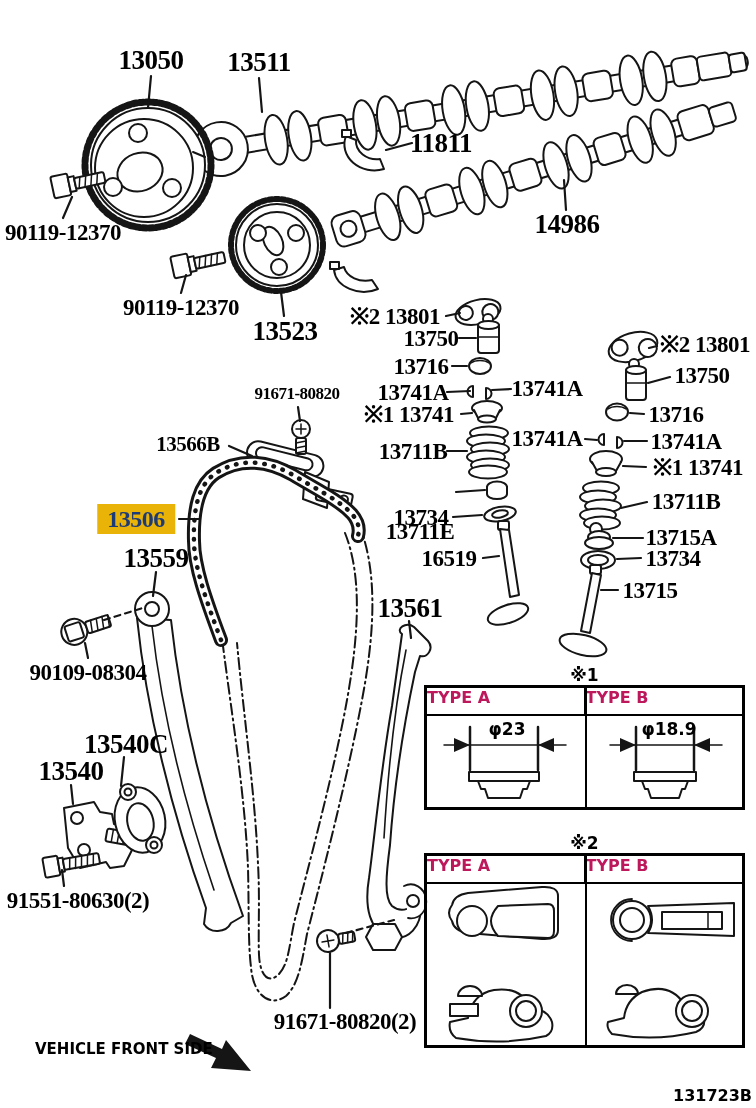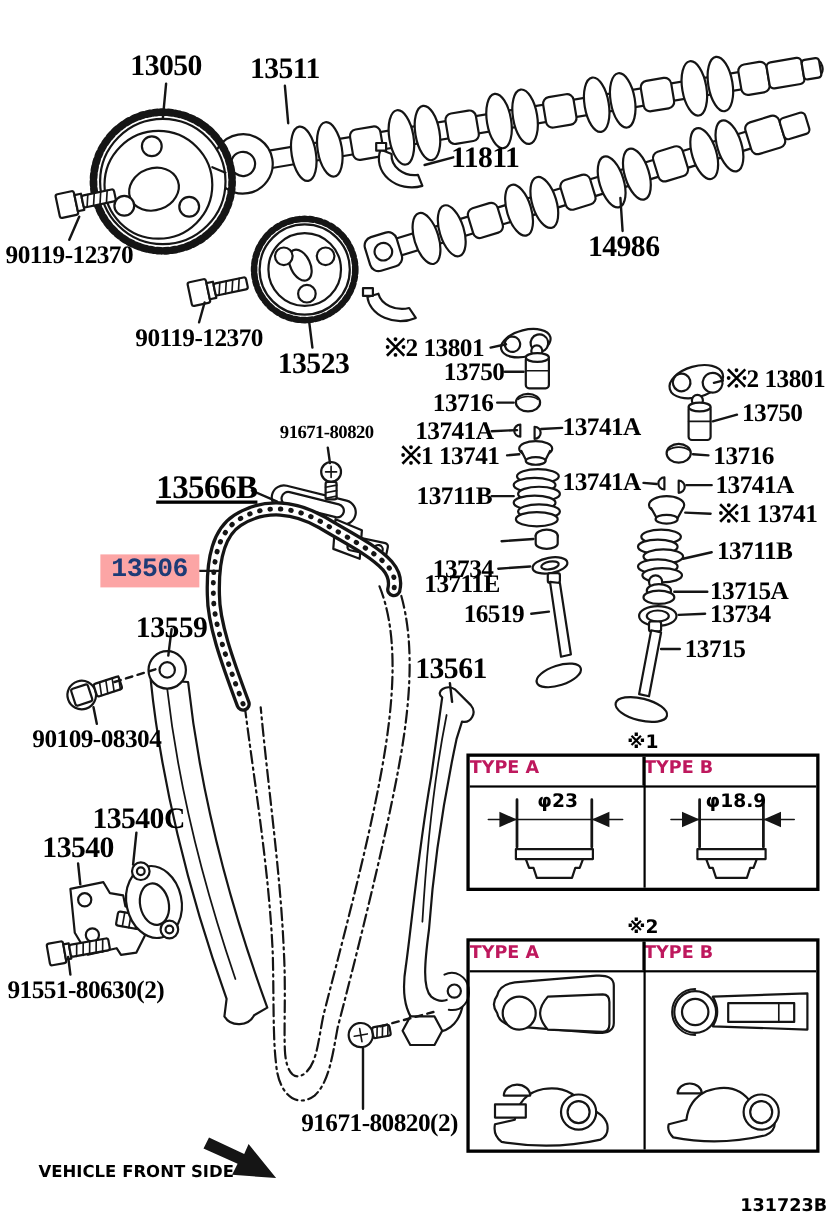--- a/index.html
+++ b/index.html
@@ -2,33 +2,33 @@
 <html><head>
 <meta charset="utf-8">
 <style>
   html,body{margin:0;padding:0;background:#fff;}
   #stage{position:relative;width:756px;height:1108px;background:#ffffff;overflow:hidden;
          font-family:"Liberation Serif","DejaVu Serif",serif;}
   #art{position:absolute;left:0;top:0;}
   #label-layer{position:absolute;left:0;top:0;width:756px;height:907px;}
   .lbl{position:absolute;transform:translate(-50%,-50%);font-weight:bold;color:#000;
        white-space:nowrap;letter-spacing:-0.5px;line-height:1;}
-  .lbl.hl{background:#fca5a5;color:#1D3B76;padding:3px 10px;font-family:Liberation Mono, monospace;}
+  .lbl.hl{background:#eab308;color:#1D3B76;padding:3px 10px;}
   .ref-table{position:absolute;border:3px solid #000;box-sizing:border-box;background:transparent;}
   .t-ref{position:absolute;top:-23px;left:50%;transform:translateX(-50%);
          font:bold 17px "DejaVu Sans","Liberation Sans",sans-serif;color:#000;}
   .t-head{display:flex;height:26px;border-bottom:2.5px solid #000;}
   .t-cell{flex:1;line-height:26px;
           font:bold 16px "DejaVu Sans","Liberation Sans",sans-serif;color:#be185d;}
   .t-divider{position:absolute;left:50%;top:0;bottom:0;border-left:2.5px solid #000;}
   .t-val{position:absolute;transform:translateX(-50%);top:31px;
          font:bold 17px "DejaVu Sans","Liberation Sans",sans-serif;color:#000;}
   #front-note{position:absolute;left:35px;top:1040px;color:#000;}
   #front-note .jp{font:bold 17px "DejaVu Sans","Liberation Sans",sans-serif;}
-  #front-note .en{font:bold 15px "DejaVu Sans","Liberation Sans",sans-serif;margin-top:16px;}
+  #front-note .en{font:bold 15px "DejaVu Sans","Liberation Sans",sans-serif;margin-top:0;}
   #doc-code{position:absolute;right:4px;top:1086px;
             font:bold 16px "DejaVu Sans","Liberation Sans",sans-serif;color:#000;}
 </style>
 </head>
 <body>
 
 <div id="stage">
 
 <svg id="art" width="756" height="1108" viewBox="0 0 756 1108">
 <g stroke="#151515" stroke-width="2" fill="none" stroke-linecap="round" stroke-linejoin="round">
@@ -352,28 +352,28 @@
       <div class="lbl" style="left: 567px; top: 224px; font-size: 27px;">14986</div>
       <div class="lbl" style="left: 181px; top: 307px; font-size: 23px;">90119-12370</div>
       <div class="lbl" style="left: 285px; top: 331px; font-size: 27px;">13523</div>
       <div class="lbl" style="left: 395px; top: 316px; font-size: 23px;">※2 13801</div>
       <div class="lbl" style="left: 431px; top: 338px; font-size: 23px;">13750</div>
       <div class="lbl" style="left: 421px; top: 366px; font-size: 23px;">13716</div>
       <div class="lbl" style="left: 297px; top: 393px; font-size: 17px;">91671-80820</div>
       <div class="lbl" style="left: 413px; top: 392px; font-size: 23px;">13741A</div>
       <div class="lbl" style="left: 547px; top: 388px; font-size: 23px;">13741A</div>
       <div class="lbl" style="left: 409px; top: 414px; font-size: 23px;">※1 13741</div>
-      <div class="lbl" style="left: 188px; top: 444px; font-size: 30px; text-decoration: underline;">13566B</div>
+      <div class="lbl" style="left: 188px; top: 444px; font-size: 21px;">13566B</div>
       <div class="lbl" style="left: 413px; top: 451px; font-size: 23px;">13711B</div>
       <div class="lbl" style="left: 547px; top: 438px; font-size: 23px;">13741A</div>
       <div class="lbl" style="left: 686px; top: 441px; font-size: 23px;">13741A</div>
       <div class="lbl" style="left: 420px; top: 492px; font-size: 23px; margin-top: 39px;">13711E</div>
       <div class="lbl" style="left: 421px; top: 517px; font-size: 23px;">13734</div>
       <div class="lbl hl" style="left: 136px; top: 519px; font-size: 24px;">13506</div>
-      <div class="lbl" style="left: 156px; top: 558px; font-size: 27px; margin-top: 13px;">13559</div>
+      <div class="lbl" style="left: 156px; top: 558px; font-size: 27px;">13559</div>
       <div class="lbl" style="left: 449px; top: 558px; font-size: 23px;">16519</div>
       <div class="lbl" style="left: 705px; top: 344px; font-size: 23px;">※2 13801</div>
       <div class="lbl" style="left: 702px; top: 375px; font-size: 23px;">13750</div>
       <div class="lbl" style="left: 676px; top: 414px; font-size: 23px;">13716</div>
       <div class="lbl" style="left: 698px; top: 467px; font-size: 23px;">※1 13741</div>
       <div class="lbl" style="left: 686px; top: 501px; font-size: 23px;">13711B</div>
       <div class="lbl" style="left: 681px; top: 537px; font-size: 23px;">13715A</div>
       <div class="lbl" style="left: 673px; top: 558px; font-size: 23px;">13734</div>
       <div class="lbl" style="left: 650px; top: 590px; font-size: 23px;">13715</div>
       <div class="lbl" style="left: 410px; top: 608px; font-size: 27px;">13561</div>

